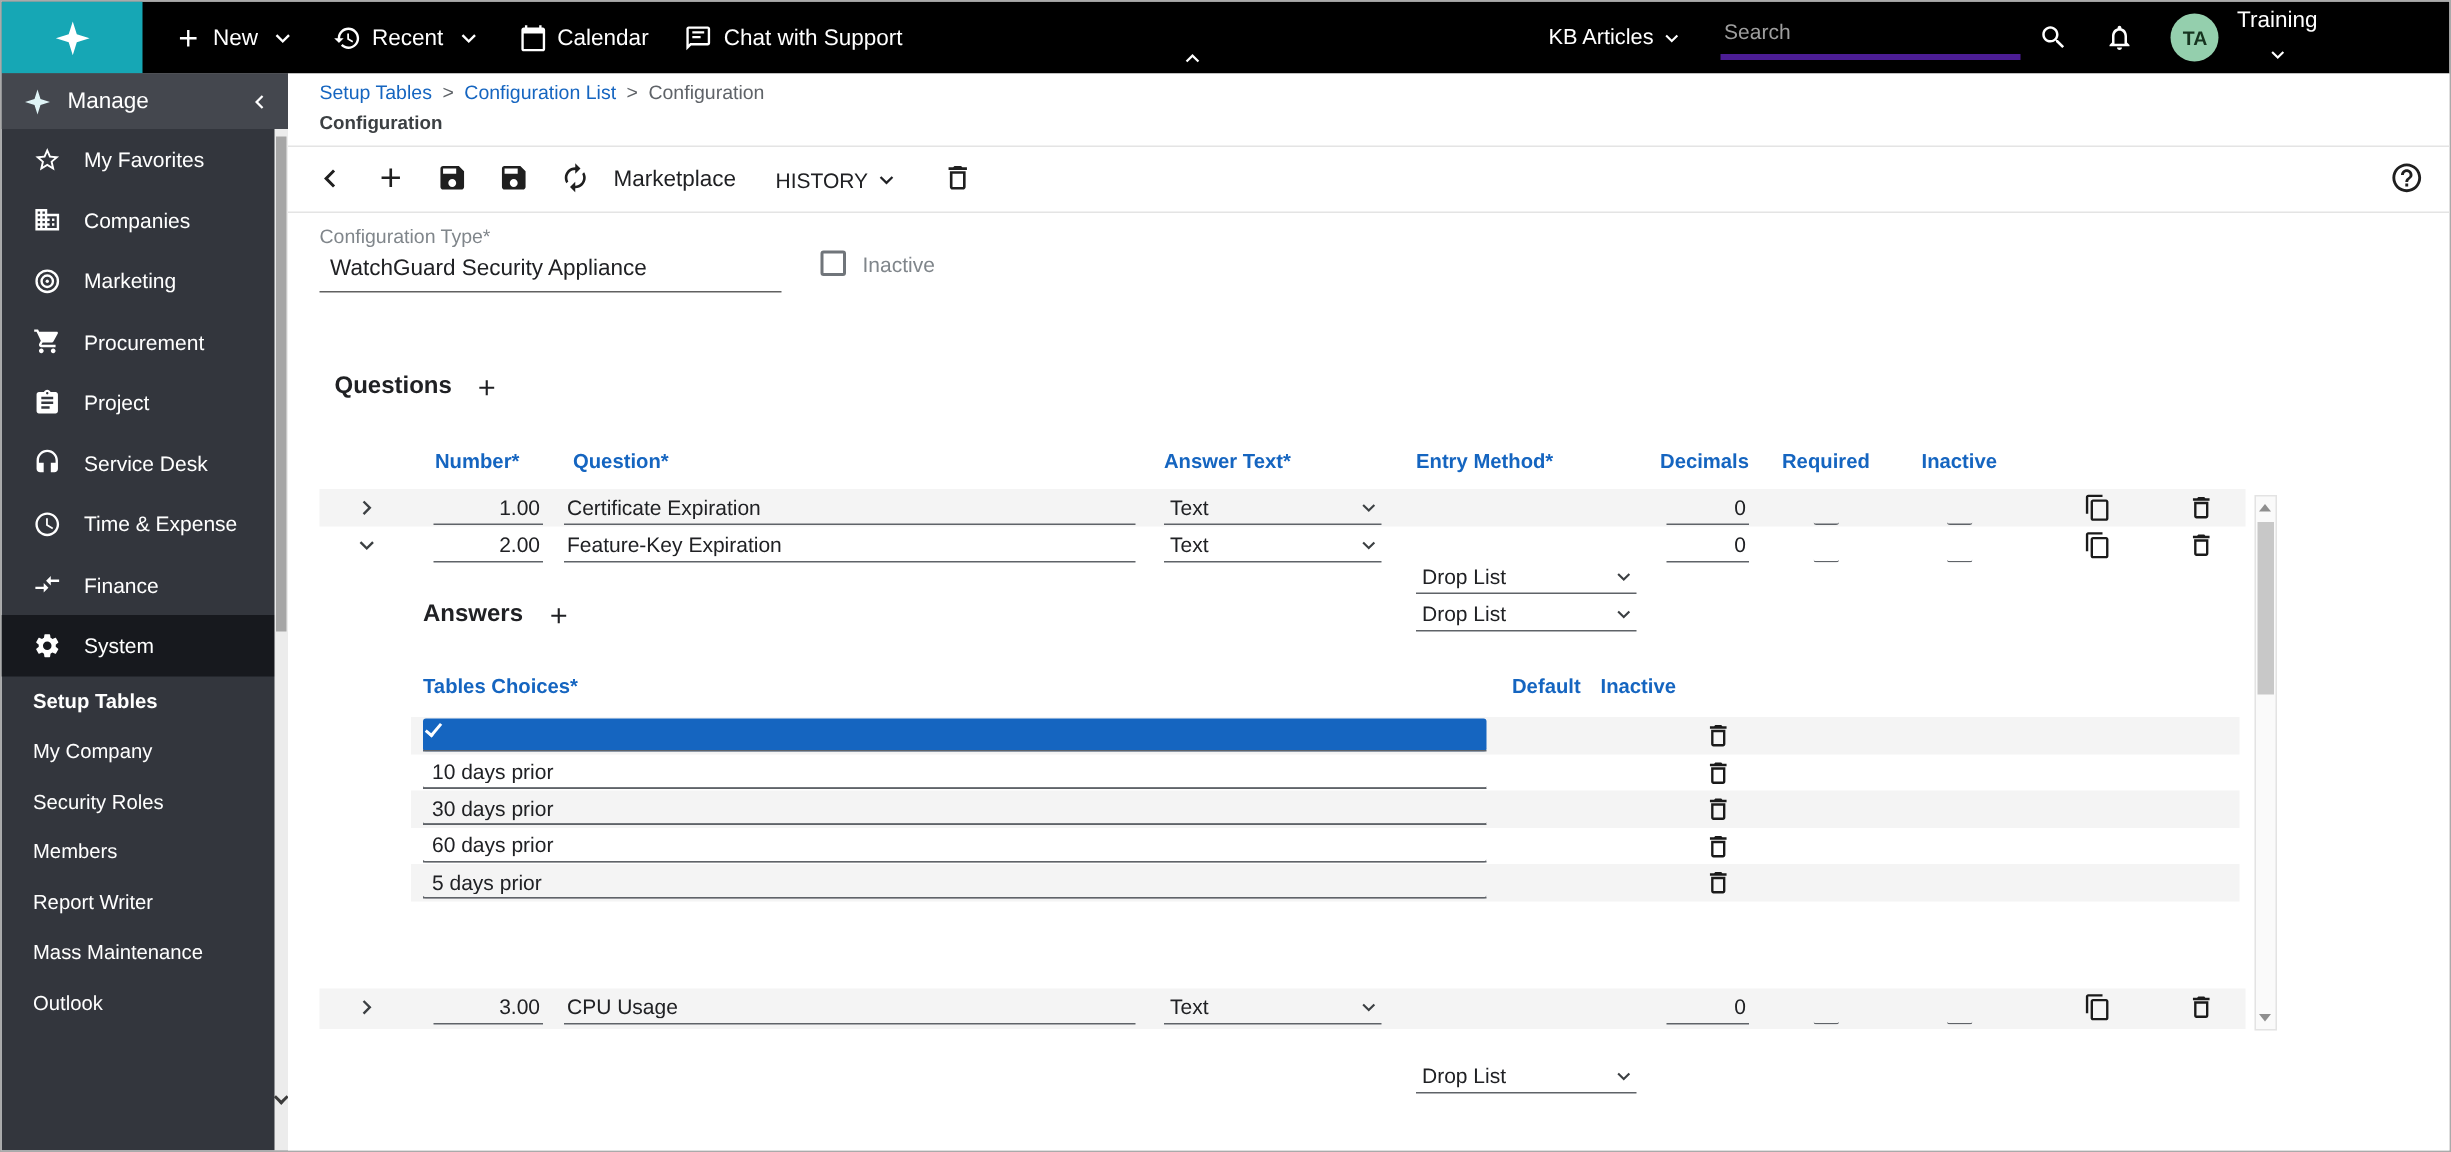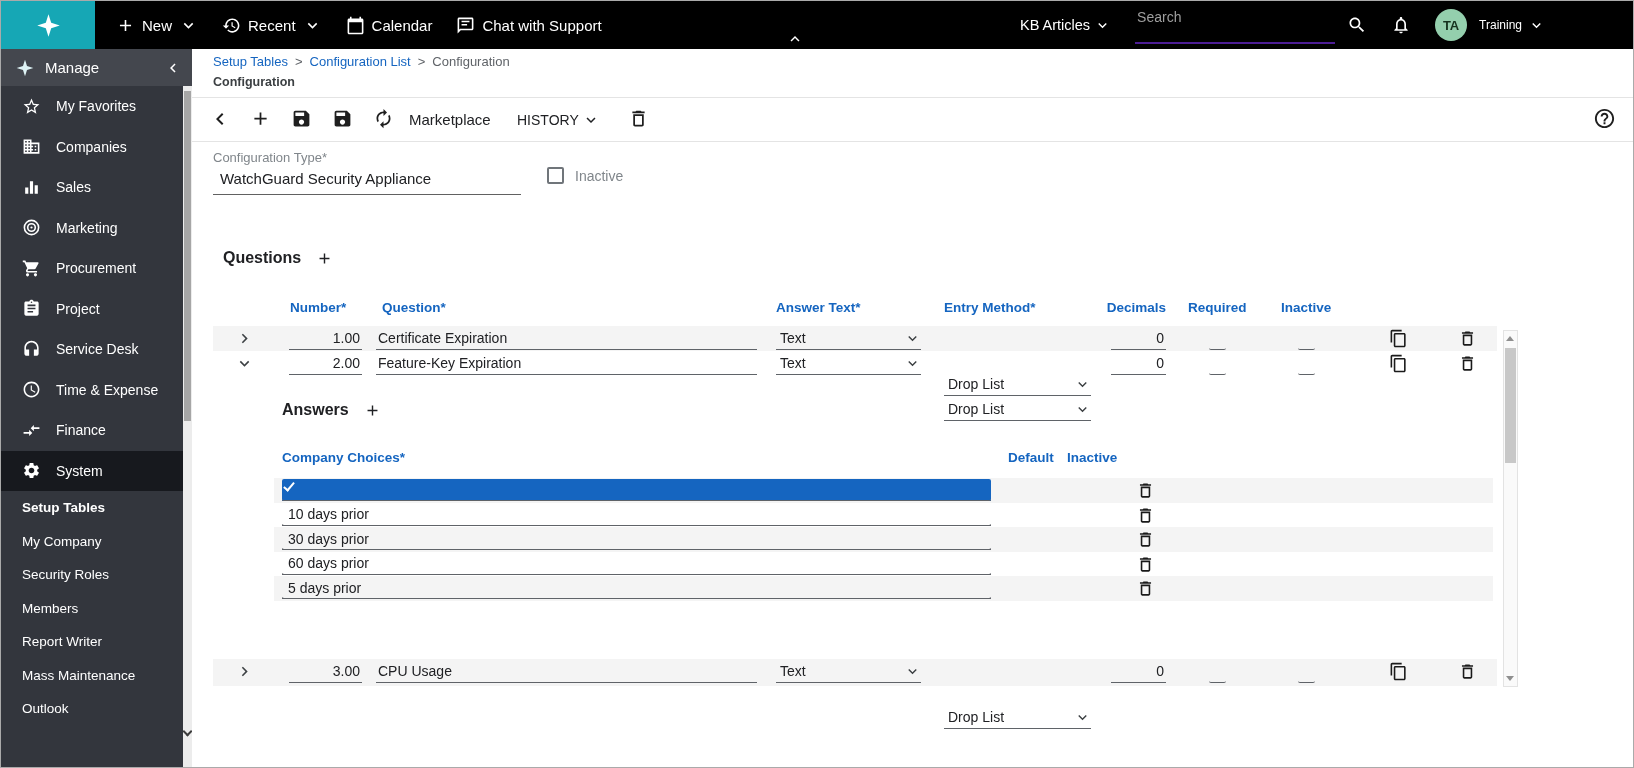--- a/index.html
+++ b/index.html
@@ -13,28 +13,28 @@
   .topbar{position:absolute;top:0;left:0;right:0;height:48px;background:#000;display:flex;align-items:center;color:#fff;}
   .logo-box{width:94px;height:48px;background:#16a7b5;display:flex;align-items:center;justify-content:center;flex:0 0 auto;cursor:pointer;}
   .logo-box .ic{width:27px;height:27px;color:#fff;}
   .tb-left{display:flex;align-items:center;gap:24px;margin-left:21px;}
   .tb-item{display:flex;align-items:center;gap:7px;font-size:15px;cursor:pointer;white-space:nowrap;}
   .tb-item .ic{width:19px;height:19px;}
   .chev{width:17px;height:17px;}
   .tb-right{margin-left:auto;display:flex;align-items:center;gap:24px;padding-right:88px;}
   .kb{display:flex;align-items:center;gap:4px;font-size:14.5px;cursor:pointer;white-space:nowrap;}
   .searchwrap{display:flex;align-items:center;gap:12px;}
-  .searchbox{width:200px;border-bottom:2px solid #4c1d95;padding:2px 2px 16px 2px;}
+  .searchbox{width:200px;border-bottom:4px solid #4c1d95;padding:2px 2px 5px 2px;}
   .searchbox input{width:100%;background:transparent;border:0;outline:0;color:#fff;font-size:14px;font-family:inherit;}
   .searchbox input::placeholder{color:#9e9e9e;}
   .icon-btn{background:none;border:0;color:#fff;cursor:pointer;padding:0;display:flex;}
   .icon-btn .ic{width:20px;height:20px;}
   .avatar{width:32px;height:32px;border-radius:50%;background:#94cfad;color:#16331f;font-size:13px;font-weight:700;
           display:flex;align-items:center;justify-content:center;cursor:pointer;}
-  .account{display:flex;align-items:center;gap:6px;font-size:12px;cursor:pointer;margin-left:-12px;}
+  .account{display:flex;align-items:center;gap:6px;font-size:15px;cursor:pointer;margin-left:-12px;flex-direction:column;}
   .collapse-top{position:absolute;left:785px;top:29px;color:#fff;cursor:pointer;background:none;border:0;padding:0;}
   .collapse-top .ic{width:18px;height:18px;}
 
   
   .sidebar{position:absolute;top:48px;left:0;width:191px;bottom:0;background:#33363d;color:#fff;}
   .side-head{height:37px;background:#44474e;display:flex;align-items:center;gap:10px;padding:0 10px 0 14px;font-size:15px;cursor:pointer;}
   .side-head .ic{width:20px;height:20px;color:#dff4f6;}
   .side-head .coll{margin-left:auto;width:18px;height:18px;color:#fff;}
   .nav-item{height:40.5px;display:flex;align-items:center;gap:15px;padding-left:21px;font-size:14px;cursor:pointer;}
   .nav-item .ic{width:19px;height:19px;}
@@ -307,26 +307,20 @@
     <span>My Favorites</span>
   </div>
   <div class="nav-item">
     <svg class="ic">
         <use href="#i-building"></use>
       </svg>
     <span>Companies</span>
   </div>
   <div class="nav-item">
     <svg class="ic">
-        <use href="#i-chart"></use>
-      </svg>
-    <span>Sales</span>
-  </div>
-  <div class="nav-item">
-    <svg class="ic">
         <use href="#i-target"></use>
       </svg>
     <span>Marketing</span>
   </div>
   <div class="nav-item">
     <svg class="ic">
         <use href="#i-cart"></use>
       </svg>
     <span>Procurement</span>
   </div>
@@ -543,21 +537,21 @@
 
   <div class="sec-title a-title">
     <span>Answers</span>
     <button class="plusbtn">
       <svg class="ic">
           <use href="#i-plus"></use>
         </svg>
     </button>
   </div>
   <div class="a-head">
-    <span class="ah-choice">Company Choices*</span>
+    <span class="ah-choice">Tables Choices*</span>
     <span class="ah-def">Default</span>
     <span class="ah-inact">Inactive</span>
   </div>
 
   <div class="arow g a0">
     <input value="Disabled" style="">
     <input type="checkbox" class="cb abs cb-def" checked="" style="">
     <input type="checkbox" class="cb abs cb-ain" style="">
     <button class="rbtn a-trash">
       <svg class="ic">

